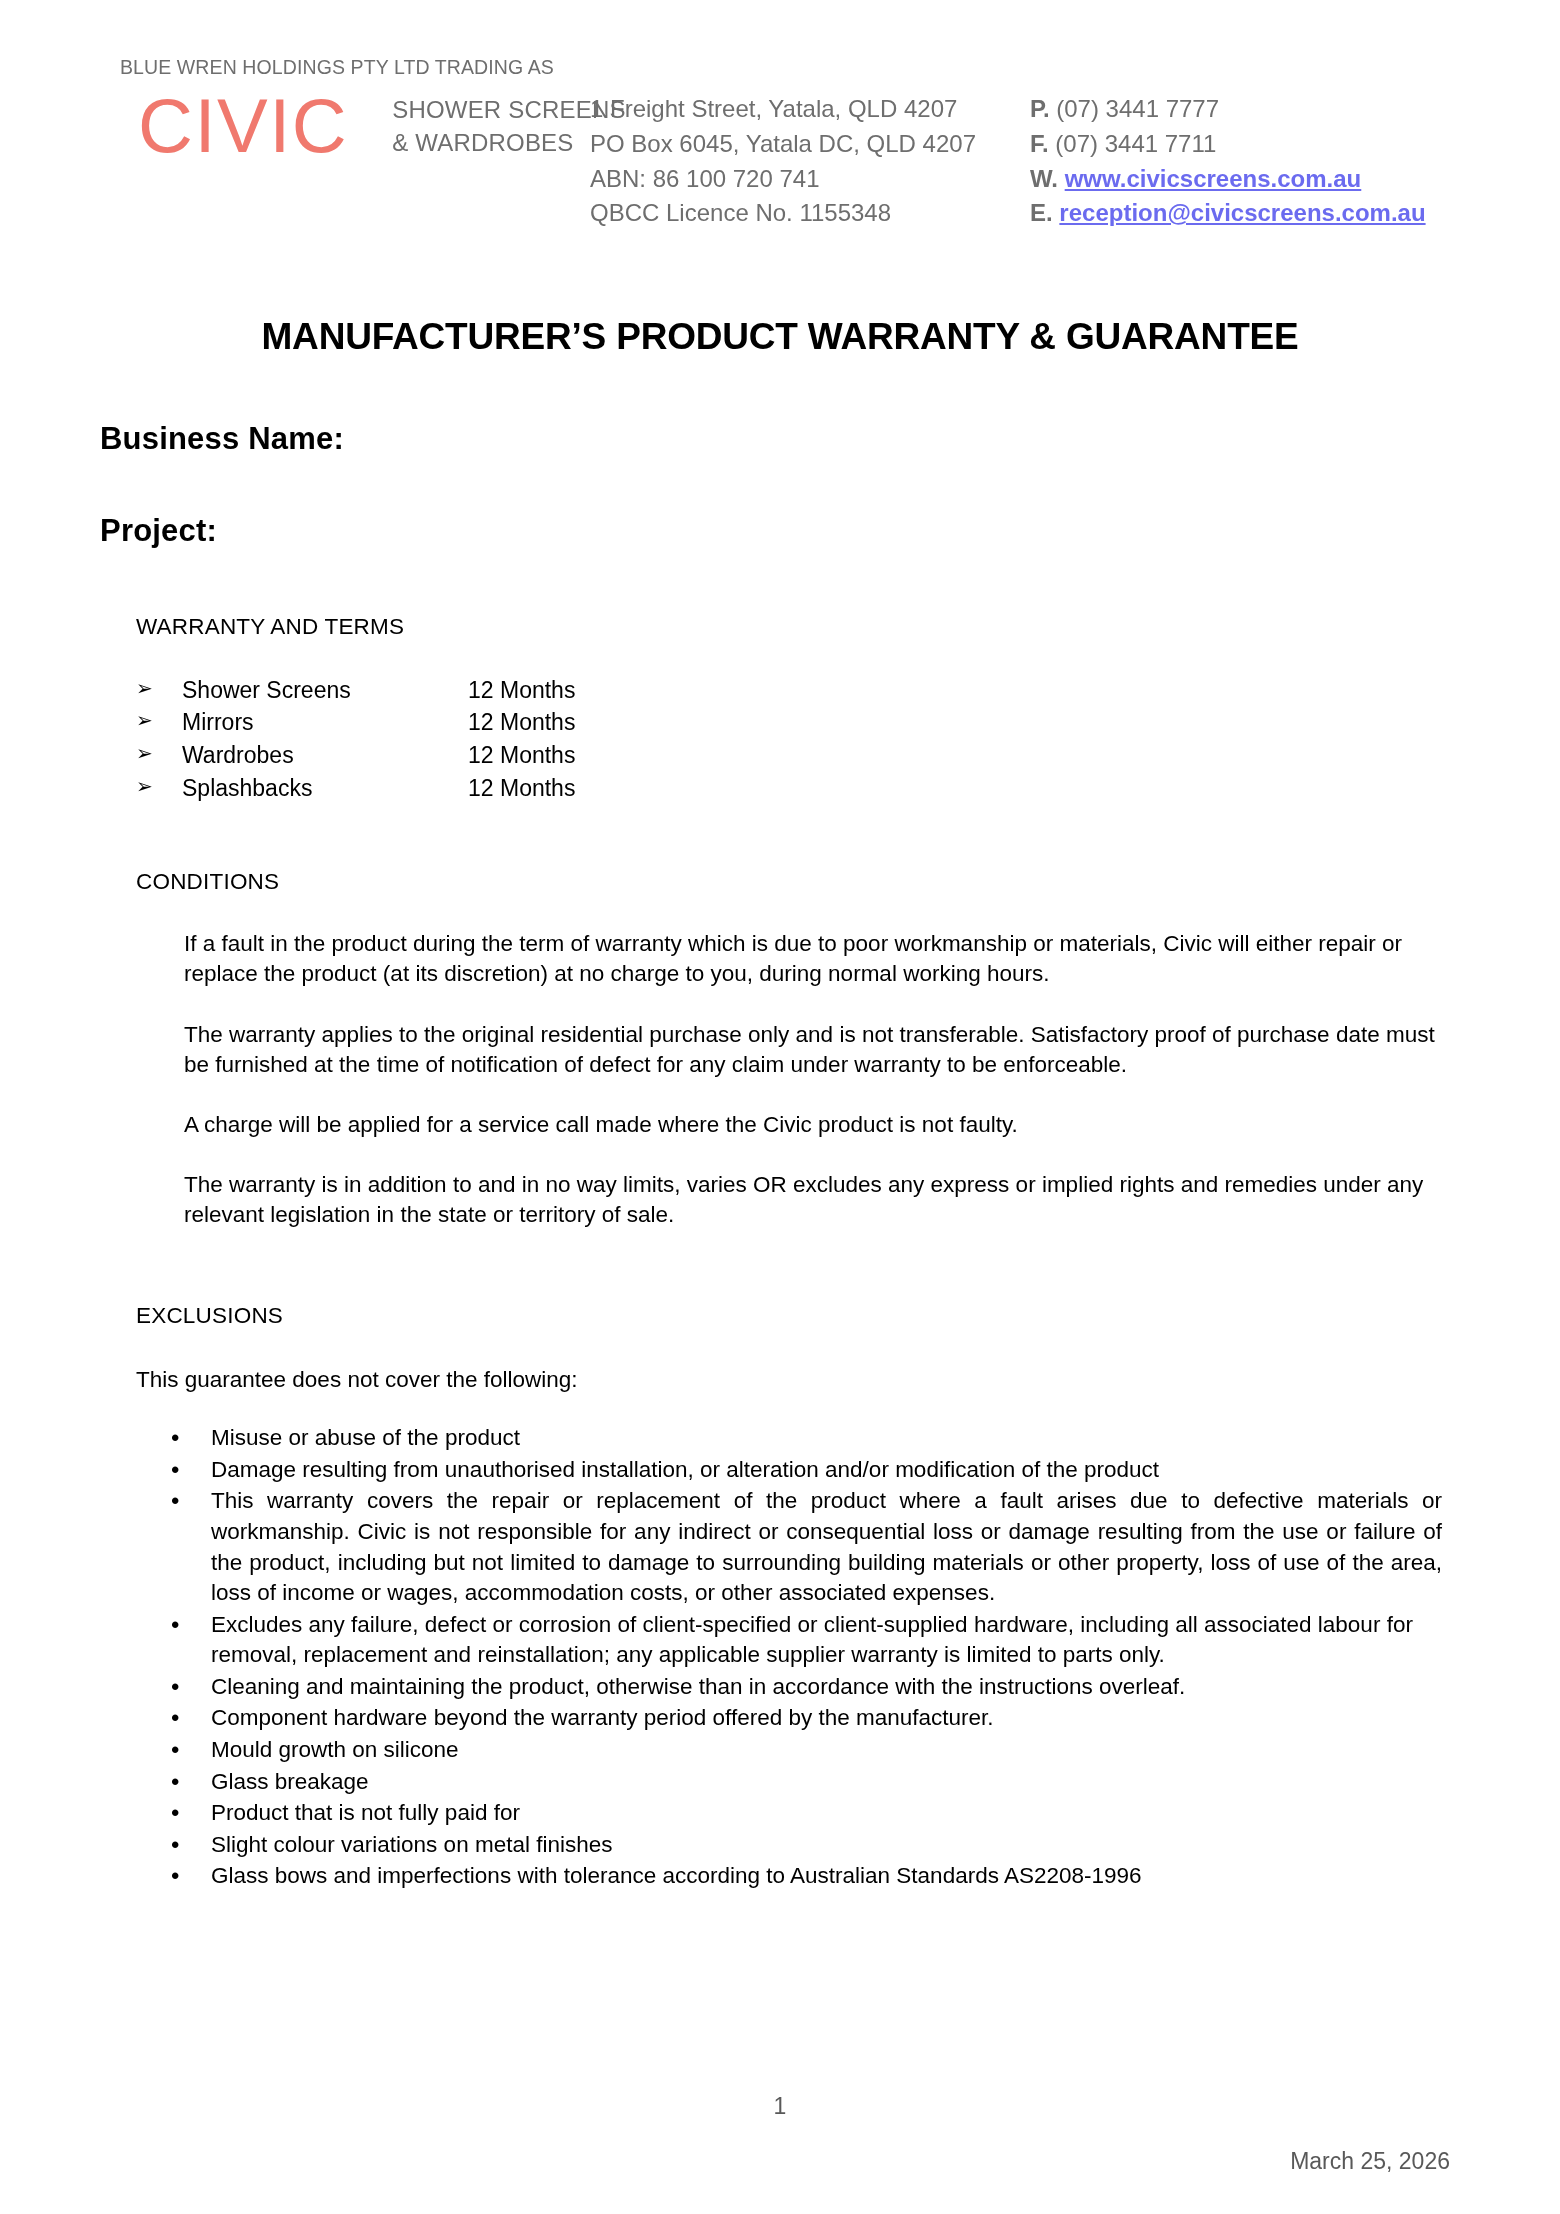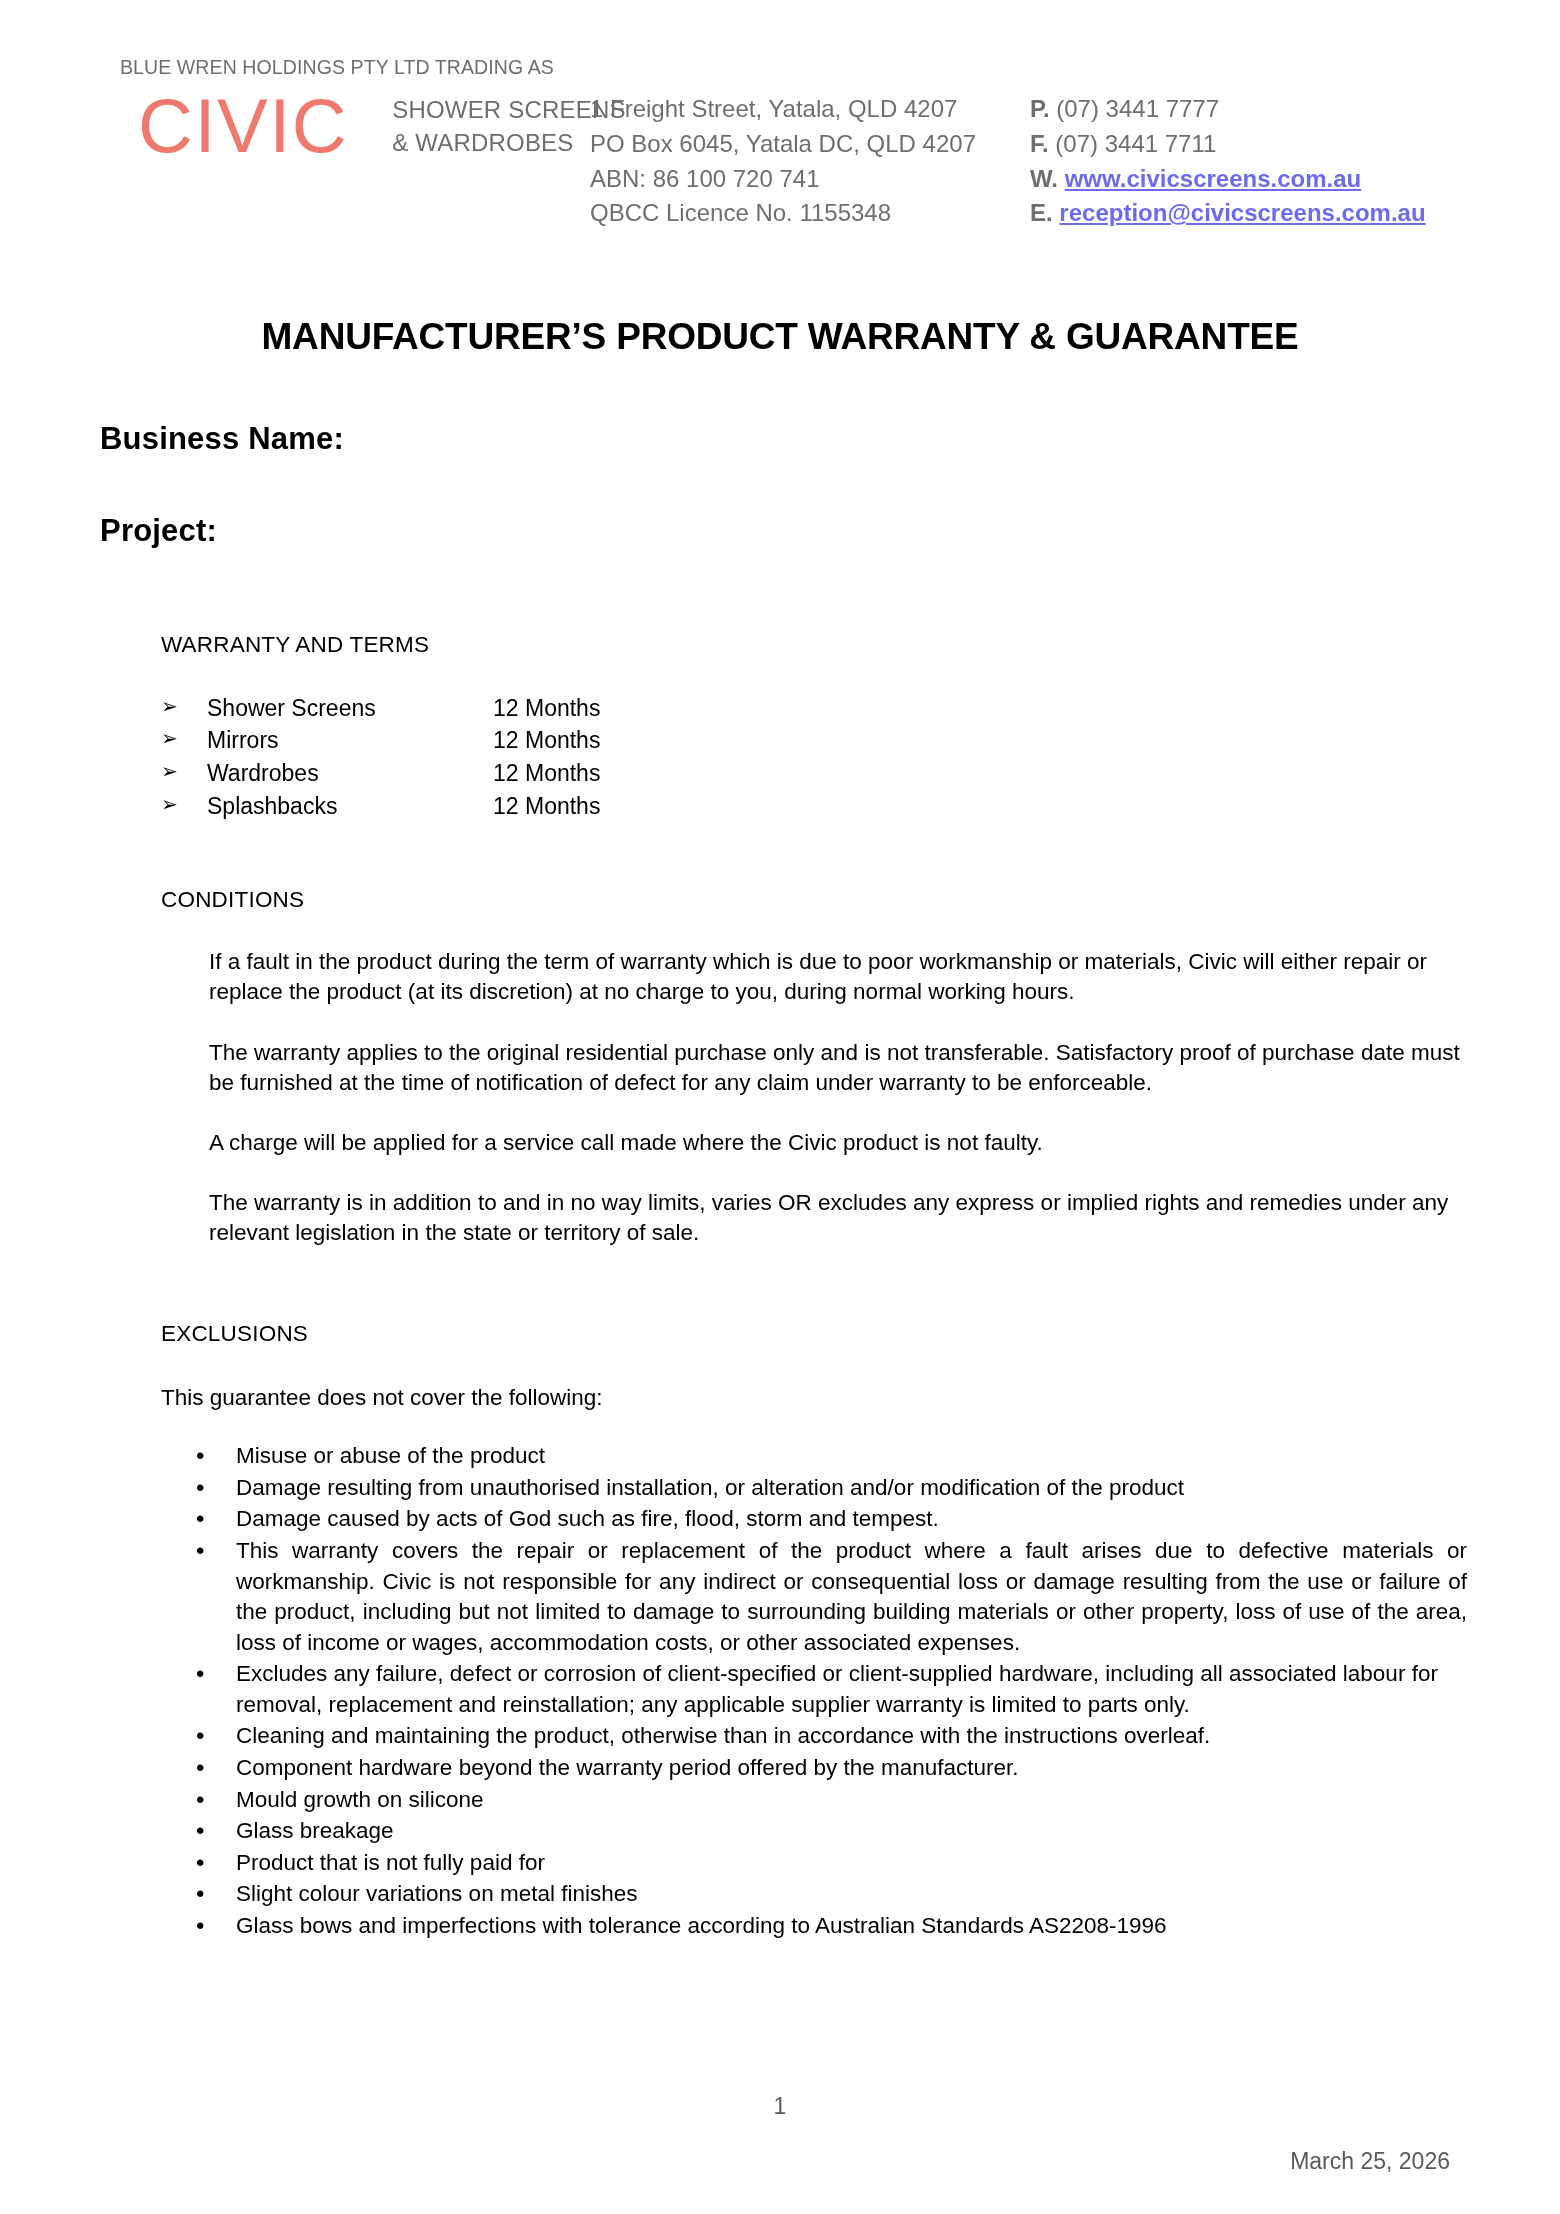--- a/index.html
+++ b/index.html
@@ -124,25 +124,24 @@
     font-weight: bold;
     letter-spacing: 0.2px;
   }
   .field-business { top: 421px; }
   .field-project  { top: 513px; }
 
   
   .content {
     position: absolute;
     top: 613px;
-    left: 161px;
+    left: 136px;
     width: 1306px;
     font-size: 22.5px;
     line-height: 1.28;
-    margin-top: 18px;
   }
 
   .section-head {
     font-size: 22.5px;
     letter-spacing: 0.2px;
     margin: 0;
   }
 
   
   .terms {
@@ -309,21 +308,20 @@
       <p class="para">The warranty is in addition to and in no way limits, varies OR excludes any express or implied rights and remedies under any relevant legislation in the state or territory of sale.</p>
     </div>
 
     <div class="block-exclusions">
       <div class="section-head">EXCLUSIONS</div>
       <p class="intro">This guarantee does not cover the following:</p>
 
       <ul class="excl">
         <li>Misuse or abuse of the product</li>
         <li>Damage resulting from unauthorised installation, or alteration and/or modification of the product</li>
-        <li>Damage caused by acts of God such as fire, flood, storm and tempest.</li>
         <li class="justify">This warranty covers the repair or replacement of the product where a fault arises due to defective materials or workmanship. Civic is not responsible for any indirect or consequential loss or damage resulting from the use or failure of the product, including but not limited to damage to surrounding building materials or other property, loss of use of the area, loss of income or wages, accommodation costs, or other associated expenses.</li>
         <li>Excludes any failure, defect or corrosion of client-specified or client-supplied hardware, including all associated labour for removal, replacement and reinstallation; any applicable supplier warranty is limited to parts only.</li>
         <li>Cleaning and maintaining the product, otherwise than in accordance with the instructions overleaf.</li>
         <li>Component hardware beyond the warranty period offered by the manufacturer.</li>
         <li>Mould growth on silicone</li>
         <li>Glass breakage</li>
         <li>Product that is not fully paid for</li>
         <li>Slight colour variations on metal finishes</li>
         <li>Glass bows and imperfections with tolerance according to Australian Standards AS2208-1996</li>
       </ul>

